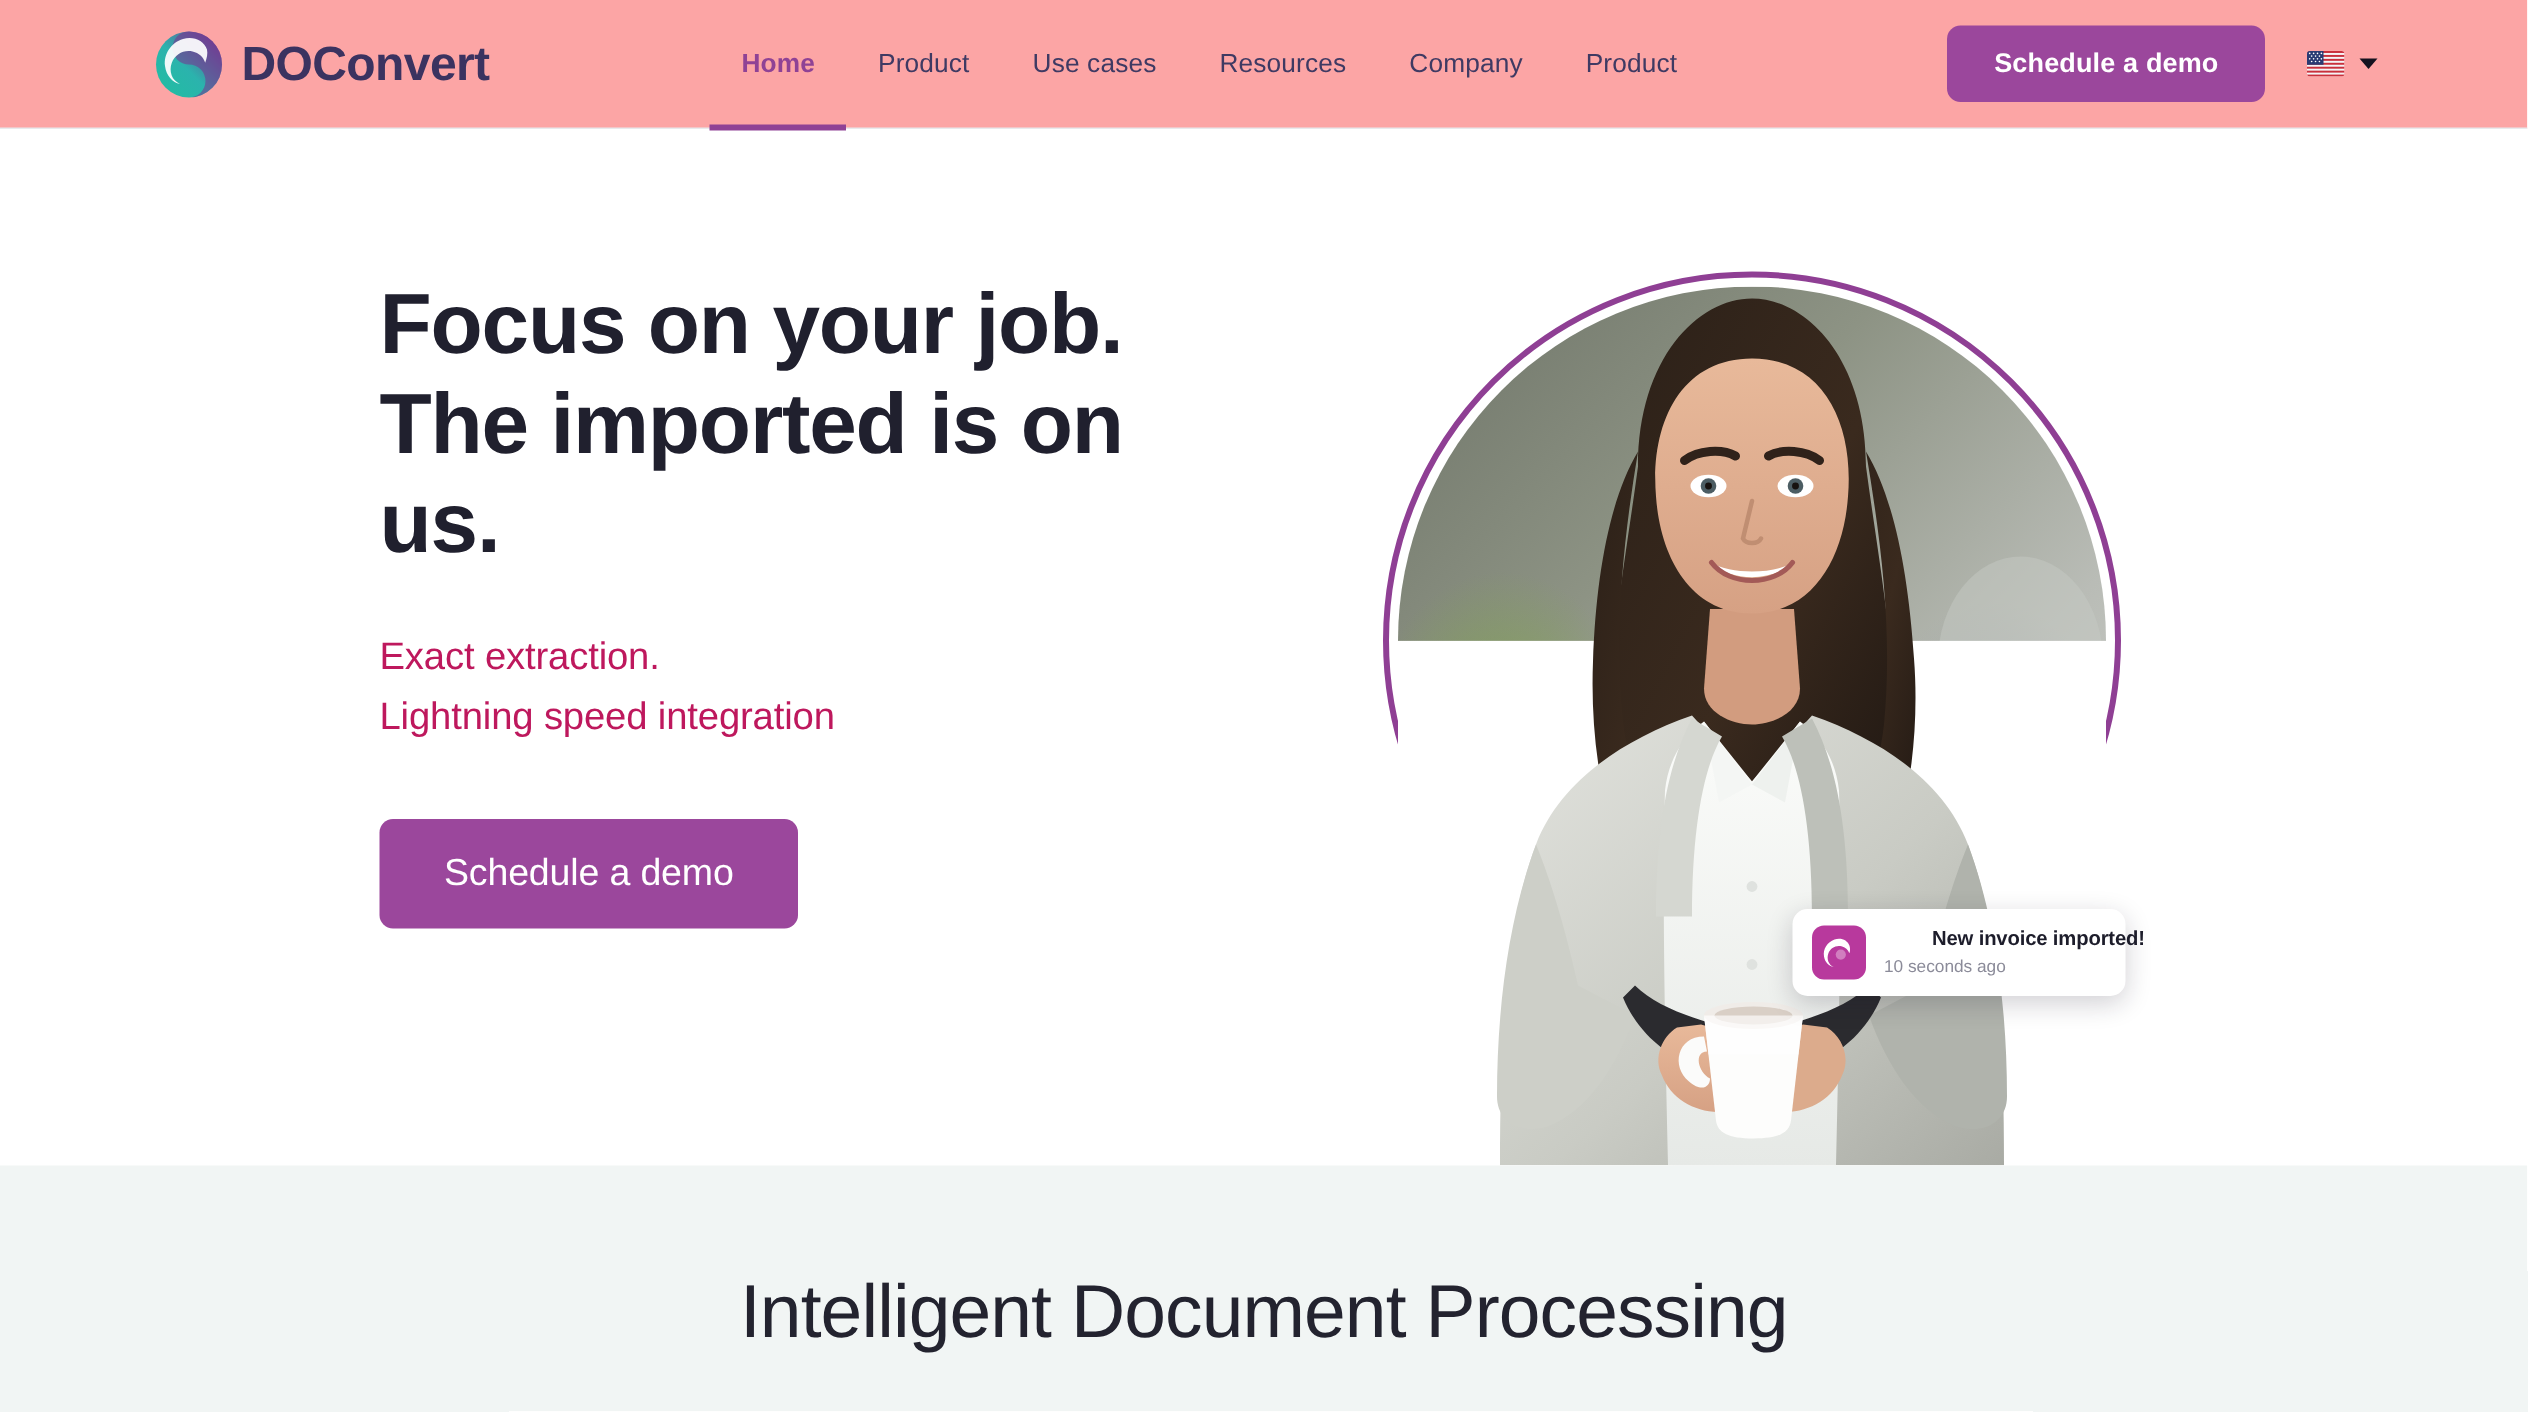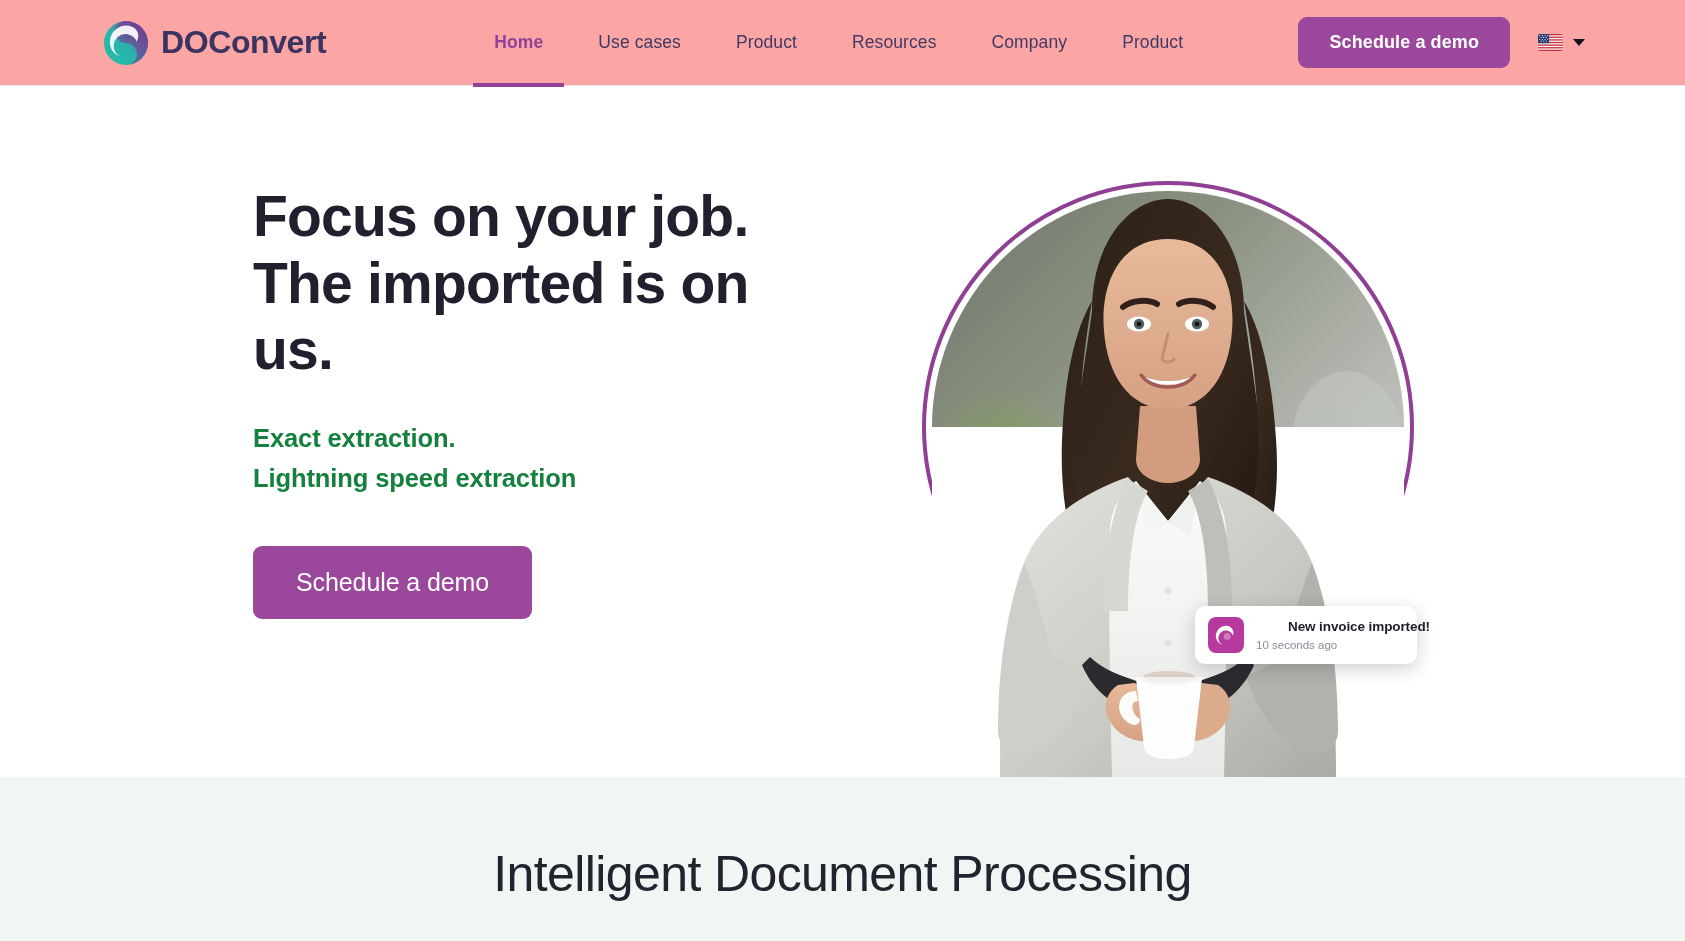--- a/index.html
+++ b/index.html
@@ -49,21 +49,21 @@
     font-weight: 700;
     letter-spacing: -0.4px;
     color: #3b3360;
     font-family: "Liberation Sans", sans-serif;
     white-space: nowrap;
   }
 
   .main-nav {
     display: flex;
     align-items: center;
-    gap: 13px;
+    gap: 0;
     margin-left: 147px;
     height: 86px;
   }
 
   .nav-item {
     position: relative;
     height: 86px;
     display: flex;
     align-items: center;
     padding: 0 21px;
@@ -151,22 +151,22 @@
     font-weight: 700;
     color: #20202e;
     letter-spacing: -0.8px;
     font-family: "Liberation Sans", sans-serif;
   }
 
   .hero-sub {
     margin-top: 36px;
     font-size: 25.5px;
     line-height: 1.55;
-    color: #15803d;
-    font-weight: 700;
+    color: #be185d;
+    font-weight: 400;
     letter-spacing: -0.1px;
   }
 
   .btn-demo-hero {
     margin-top: 48px;
     background: #9b479c;
     color: #ffffff;
     border: none;
     border-radius: 9px;
     font-size: 25px;
@@ -308,22 +308,22 @@
         </defs>
         <circle cx="24" cy="24" r="22" fill="url(#lg1)"></circle>
         <path d="M24 2 A22 22 0 0 1 24 46 A11 11 0 0 0 24 24 A11 11 0 0 1 24 2 Z" fill="#7a2f90" opacity="0.55"></path>
         <path d="M36 14 C34 8 27 5 20 7 C12 9.5 7 17 8 25 C8.8 31.5 13 36 18 37 C12.5 34.5 10.5 28.5 12.5 23 C14.6 17.2 20.6 14 26.4 15.4 C30.6 16.4 33.6 19.2 34.8 22.8 C35.9 19.8 36.6 16.8 36 14 Z" fill="#ffffff" opacity="0.92"></path>
       </svg>
       <span class="logo-word">DOConvert</span>
     </div>
 
     <nav class="main-nav">
       <a class="nav-item active">Home</a>
+      <a class="nav-item">Product</a>
       <a class="nav-item">Use cases</a>
-      <a class="nav-item">Product</a>
       <a class="nav-item">Resources</a>
       <a class="nav-item">Company</a>
       <a class="nav-item">Product</a>
     </nav>
 
     <div class="header-right">
       <button class="btn-demo-nav">Schedule a demo</button>
 
       <div class="lang-select">
         <svg class="flag-icon" viewBox="0 0 25 17">
@@ -364,21 +364,21 @@
 
     <div class="hero-copy">
       <h1 class="hero-title">
         <span>Focus on your job.</span><br>
         <span>The imported is on</span><br>
         <span>us.</span>
       </h1>
 
       <p class="hero-sub">
         <span>Exact extraction.</span><br>
-        <span>Lightning speed extraction</span>
+        <span>Lightning speed integration</span>
       </p>
 
       <button class="btn-demo-hero">Schedule a demo</button>
     </div>
 
     <div class="hero-visual">
 
       <div class="ring"></div>
 
       <div class="photo-clip">

